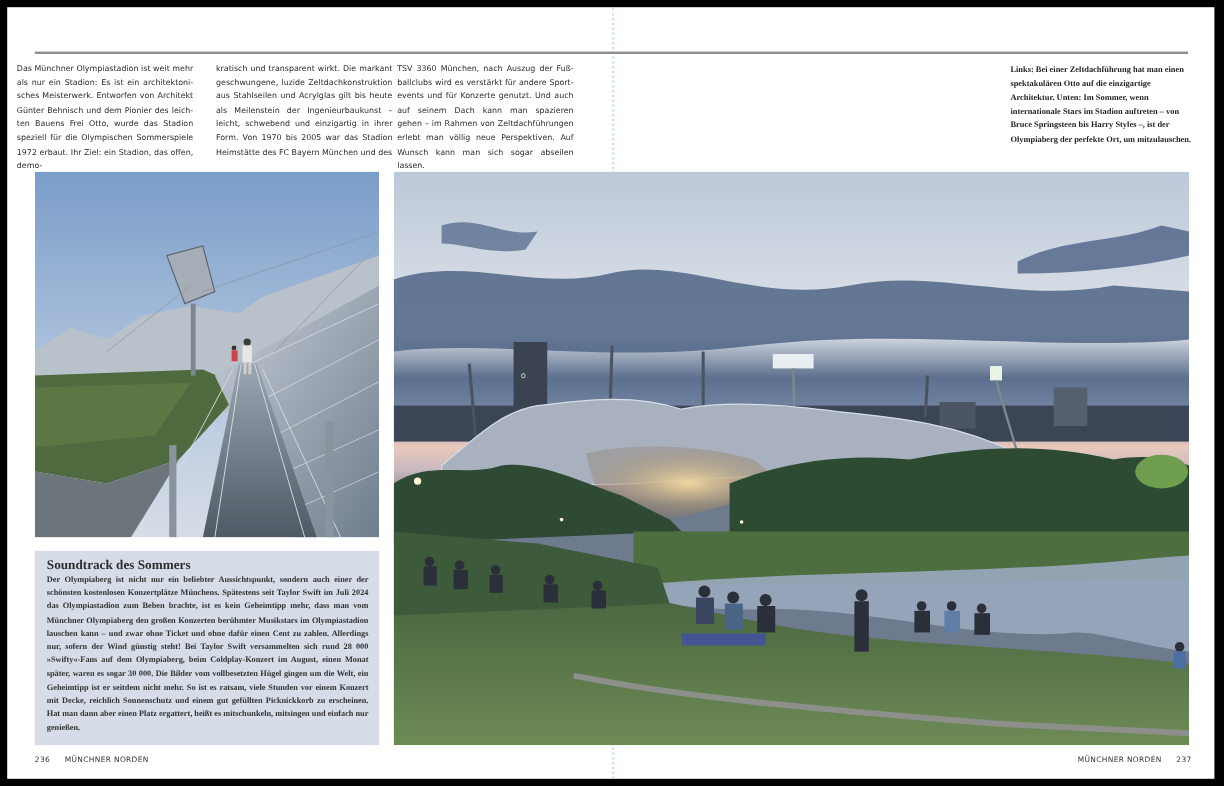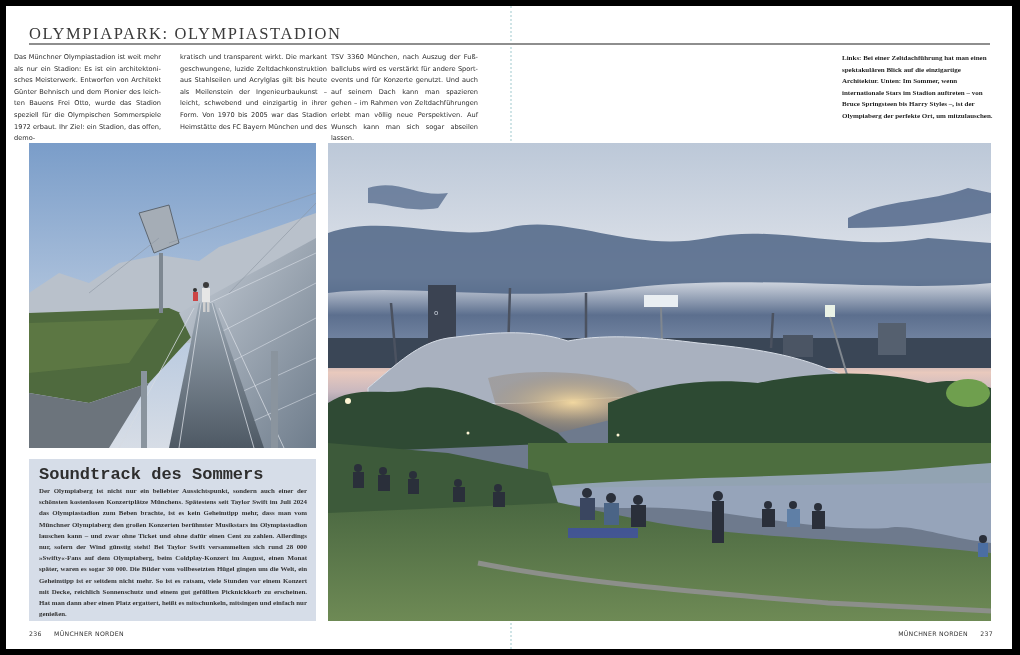--- a/index.html
+++ b/index.html
@@ -36,22 +36,22 @@
   }
   .photo { position: absolute; overflow: hidden; }
   .photo-walkway { left: 23px; top: 137px; width: 287px; height: 305px; }
   .photo-stadium { left: 322px; top: 137px; width: 663px; height: 478px; }
 
   .box {
     position: absolute; left: 23px; top: 453px; width: 287px; height: 162px;
     background: #d6dde8; padding: 6px 9px 0 10px;
   }
   .box-title {
-    font-family: Liberation Mono, monospace;
-    font-size: 17px; color: #2e2e2e; margin-bottom: 1px;
+    font-family: Liberation Serif, serif;
+    font-size: 11px; color: #2e2e2e; margin-bottom: 1px;
   }
   .box-text {
     font-family: "Liberation Serif", "DejaVu Serif", serif;
     font-size: 6.9px; line-height: 11.2px; color: #333; text-align: justify; font-weight: bold;
   }
   .footer {
     position: absolute; top: 624px;
     font-family: "DejaVu Sans", "Liberation Sans", sans-serif;
     font-size: 6.2px; color: #333; letter-spacing: 0.3px;
   }
@@ -59,28 +59,27 @@
   .footer-left .num { margin-right: 10px; }
   .footer-right { right: 19px; text-align: right; }
   .footer-right .num { margin-left: 10px; }
 </style>
 </head>
 <body>
 
 <div class="spread">
   <div class="gutter"></div>
 
-  <h1 class="title">OLYMPIAPARK: OLYMPIASTADION</h1>
   <div class="title-rule"></div>
 
   <p class="col col1">Das Münchner Olympiastadion ist weit mehr als nur ein Stadion: Es ist ein architektoni­sches Meisterwerk. Entworfen von Architekt Günter Behnisch und dem Pionier des leich­ten Bauens Frei Otto, wurde das Stadion spe­ziell für die Olympischen Sommerspiele 1972 erbaut. Ihr Ziel: ein Stadion, das offen, demo-</p>
   <p class="col col2">kratisch und transparent wirkt. Die markant geschwungene, luzide Zeltdachkonstruktion aus Stahlseilen und Acrylglas gilt bis heute als Meilenstein der Ingenieurbaukunst – leicht, schwebend und einzigartig in ihrer Form. Von 1970 bis 2005 war das Stadion Heimstätte des FC Bayern München und des</p>
   <p class="col col3">TSV 3360 München, nach Auszug der Fuß­ballclubs wird es verstärkt für andere Sport­events und für Konzerte genutzt. Und auch auf seinem Dach kann man spazieren gehen – im Rahmen von Zeltdachführungen erlebt man völlig neue Perspektiven. Auf Wunsch kann man sich sogar abseilen lassen.</p>
 
-  <p class="caption">Links: Bei einer Zeltdachführung hat man einen spektakulären Blick auf die einzigarti­ge Architektur. Unten: Im Sommer, wenn internationale Stars im Stadion auftreten – von Bruce Springsteen bis Harry Styles –, ist der Olympiaberg der perfekte Ort, um mitzulauschen.</p>
+  <p class="caption">Links: Bei einer Zeltdachführung hat man einen spektakulären Otto auf die einzigarti­ge Architektur. Unten: Im Sommer, wenn internationale Stars im Stadion auftreten – von Bruce Springsteen bis Harry Styles –, ist der Olympiaberg der perfekte Ort, um mitzulauschen.</p>
 
   <div class="photo photo-walkway" aria-label="Zeltdachführung: people walking on a catwalk across the Olympiastadion tent roof, floodlight mast and stands below, blue sky">
     <svg width="287" height="305" viewBox="0 0 287 305" xmlns="http://www.w3.org/2000/svg">
       <defs>
         <linearGradient id="skyL" x1="0" y1="0" x2="0" y2="1">
           <stop offset="0" stop-color="#7a9dc9"></stop>
           <stop offset="0.6" stop-color="#b6c8df"></stop>
           <stop offset="1" stop-color="#d7dde6"></stop>
         </linearGradient>
         <linearGradient id="roofL" x1="0" y1="0" x2="1" y2="1">

